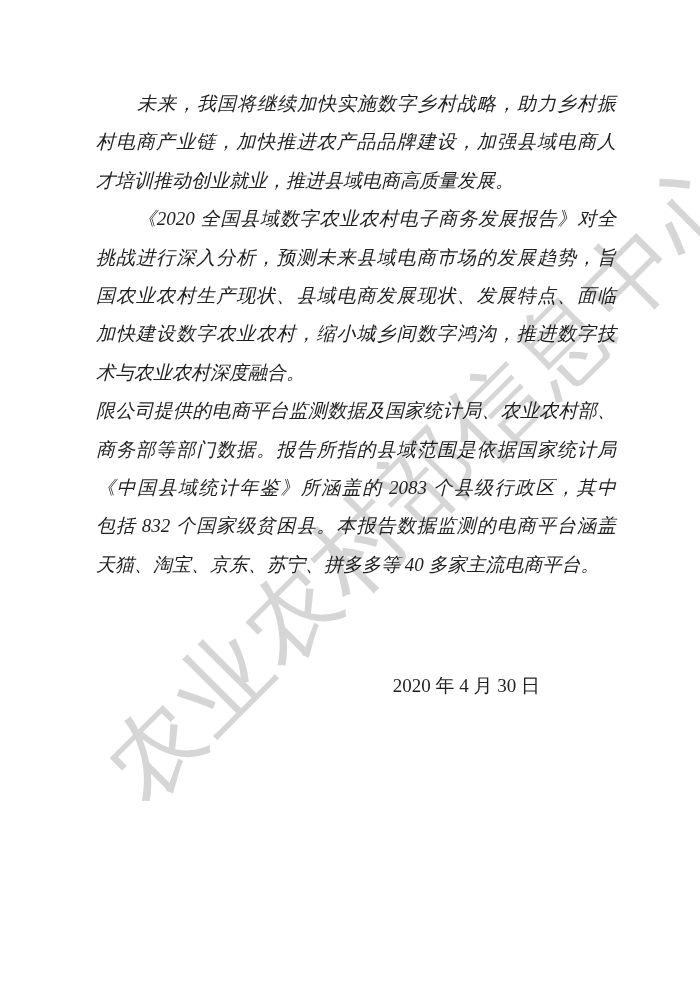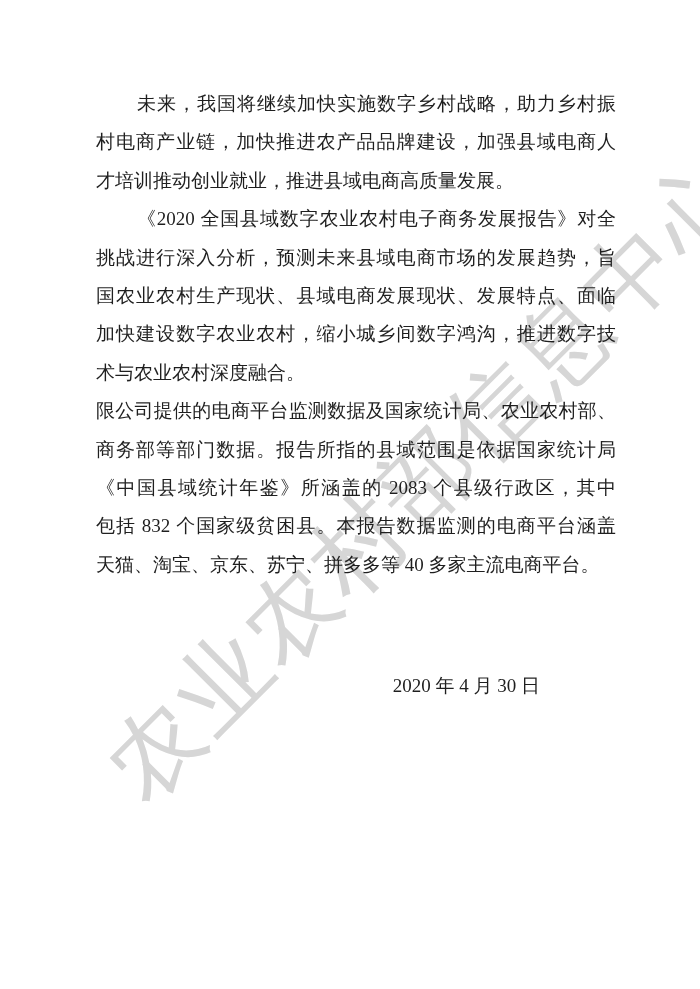--- a/index.html
+++ b/index.html
@@ -37,20 +37,21 @@
     color: #1f1f1f;
     font-size: 19px;
   }
   .line {
     height: 38.4px;
     line-height: 38.4px;
     text-align: justify;
     text-align-last: justify;
     text-justify: inter-character;
     overflow: visible;
+    font-style: italic;
   }
   .line.first {
     text-indent: 41px;
   }
   .line.end {
     text-align: center;
     text-align-last: left;
   }
   .date-line {
     height: 38.4px;

